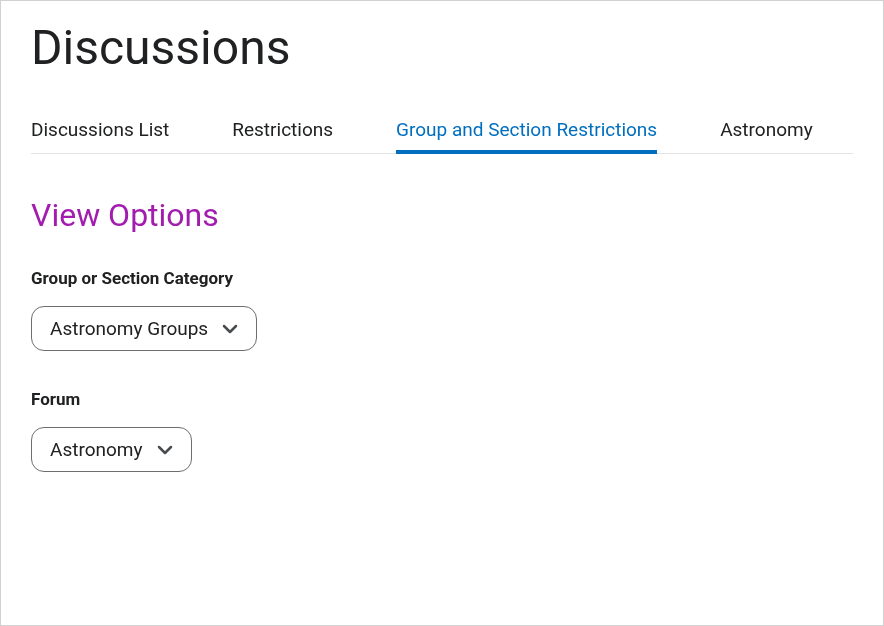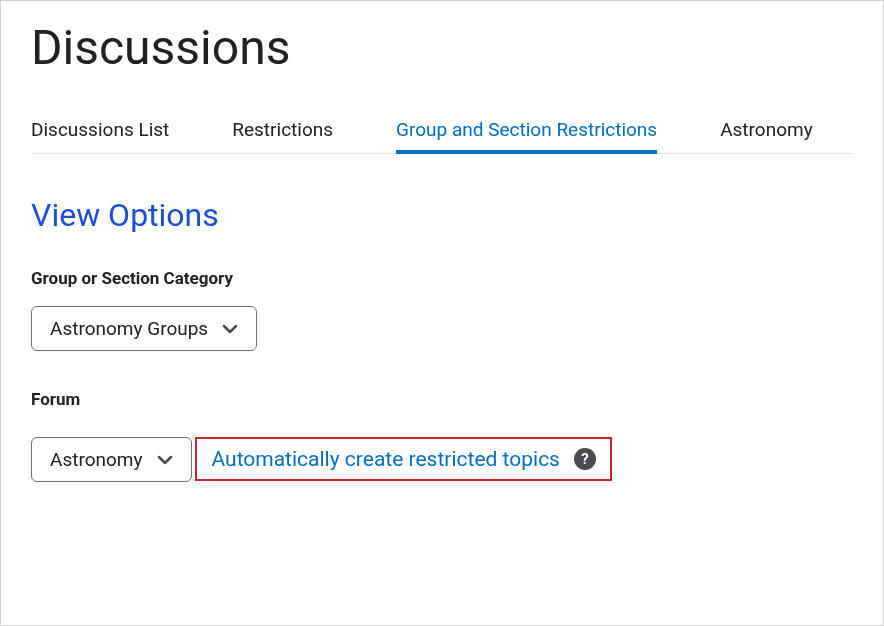--- a/index.html
+++ b/index.html
@@ -47,36 +47,36 @@
       position: absolute;
       left: 0;
       right: 0;
       bottom: -1px;
       height: 4px;
       background: #006fbf;
     }
     .section-title {
       font-size: 32px;
       font-weight: 400;
-      color: #1d4ed8;
+      color: #a21caf;
       margin-top: 42px;
       margin-bottom: 34px;
     }
     .field-label {
       font-size: 17px;
       font-weight: 700;
       color: #202122;
       margin-bottom: 18px;
     }
     .dropdown {
       display: inline-flex;
       align-items: center;
       gap: 14px;
       border: 1px solid #6e6e6e;
-      border-radius: 6px;
+      border-radius: 13px;
       padding: 10px 18px;
       font-size: 19px;
       color: #202122;
       cursor: pointer;
       background: #fff;
       margin-bottom: 38px;
     }
     .dropdown .chevron {
       width: 16px;
       height: 16px;
@@ -140,18 +140,14 @@
   <div class="field-label">Forum</div>
   <div class="dropdown">
     <span>Astronomy</span>
     <span class="chevron">
       <svg viewBox="0 0 16 16" width="16" height="16">
           <path d="M2 5 L8 11 L14 5" fill="none" stroke="#494c4e" stroke-width="2.5" stroke-linecap="round" stroke-linejoin="round"></path>
         </svg>
     </span>
   </div>
 
-  <div class="link-row">
-    <span class="link-text">Automatically create restricted topics</span>
-    <span class="help-icon">?</span>
-  </div>
 
 </div>
 
 </body></html>

